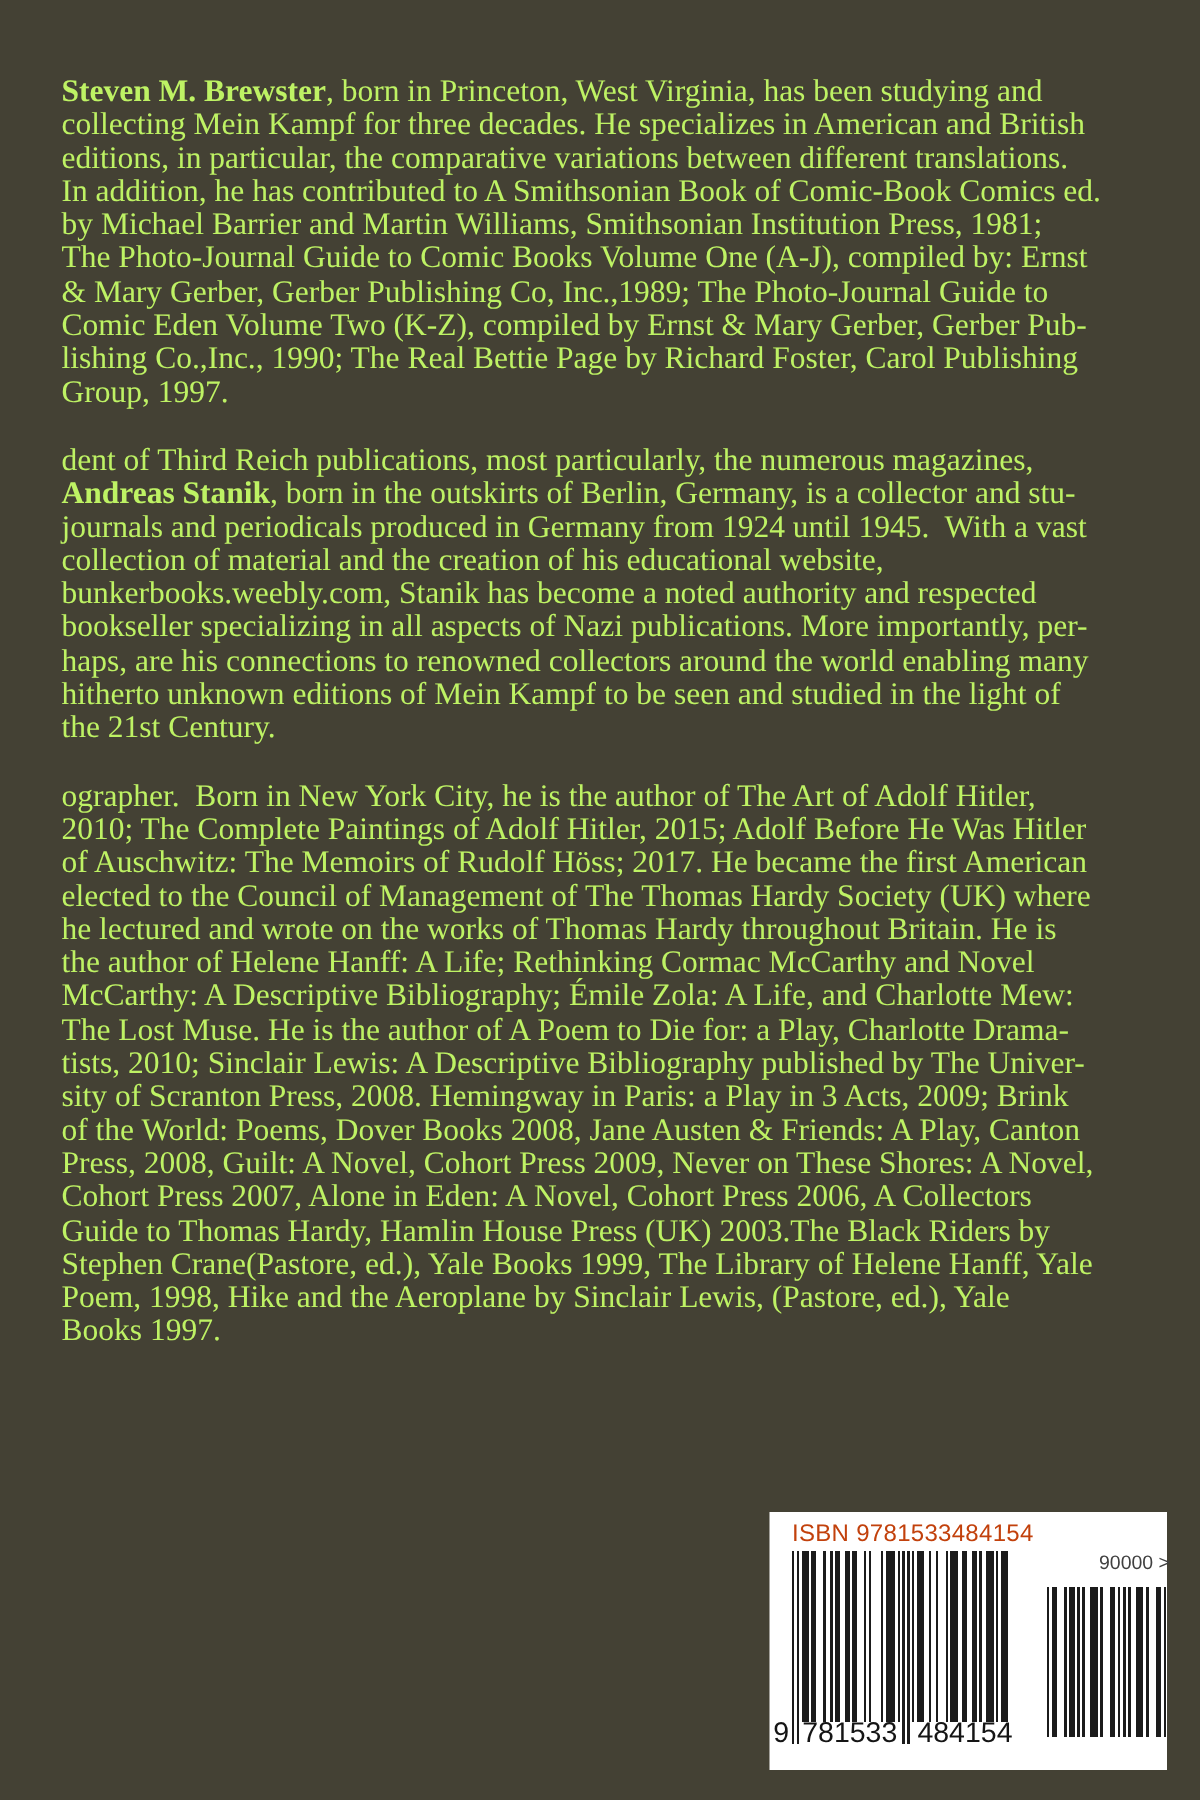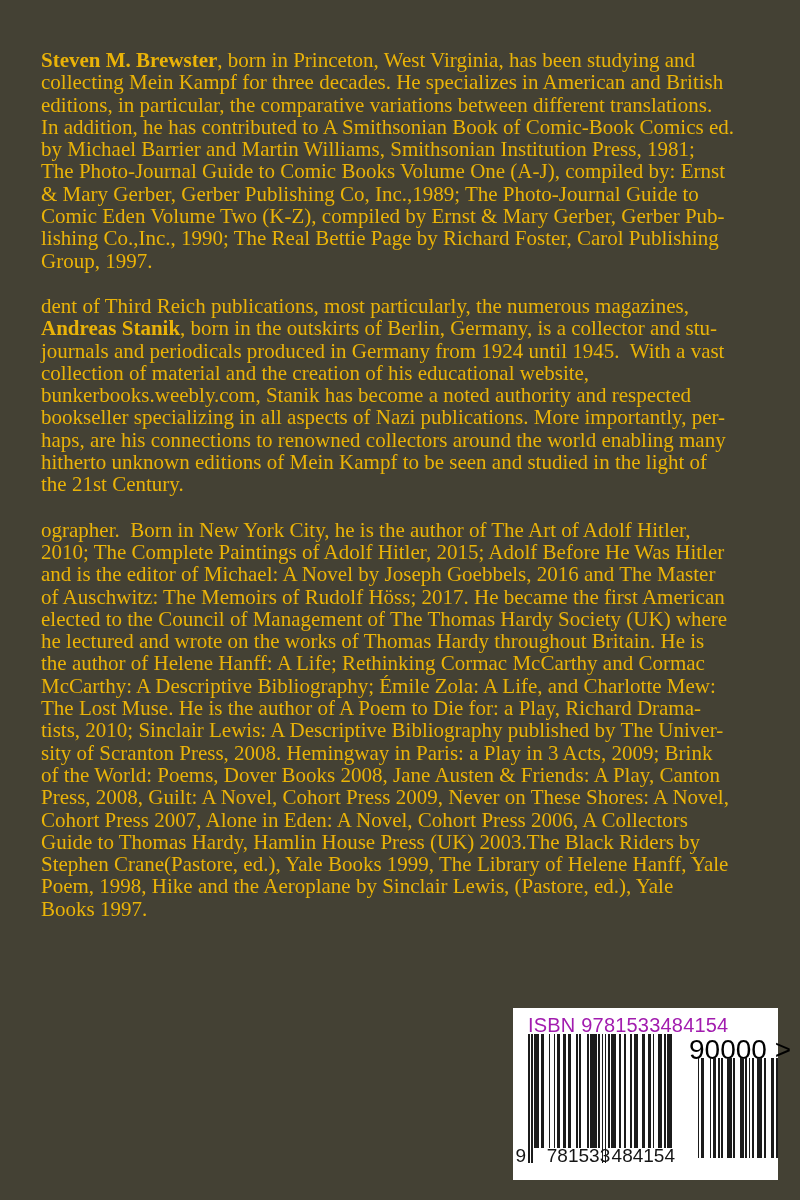--- a/index.html
+++ b/index.html
@@ -16,45 +16,45 @@
   .line{display:block;white-space:pre}
   .b{font-weight:bold}
   .i{}
 
   #barcode-panel{
     position:absolute;left:513px;top:1008px;width:265px;height:172px;
     background:#ffffff;
   }
   #isbn-label{
     position:absolute;left:15px;top:6px;width:152px;text-align:left;
-    font-family:"Liberation Sans","DejaVu Sans",sans-serif;font-size:20px;
-    color:#a21caf;white-space:nowrap;letter-spacing:.2px;
+    font-family:"Liberation Sans","DejaVu Sans",sans-serif;font-size:16px;
+    color:#c2410c;white-space:nowrap;letter-spacing:.2px;
   }
   #ean13-wrap{position:absolute;left:15px;top:26px;width:152px;height:129px}
   #ean13-wrap svg{position:absolute;left:0;top:0}
   .bdigit{
     position:absolute;top:112px;
     font-family:"Liberation Sans","DejaVu Sans",sans-serif;
     font-size:19px;line-height:20px;color:#151515;
   }
   #d-left{left:-14px;width:12px;text-align:right}
-  #d-g1{left:17px;width:67px;text-align:center}
+  #d-g1{left:5px;width:67px;text-align:center}
   #d-g2{left:80px;width:67px;text-align:right}
   #addon-label{
     position:absolute;left:176px;top:26px;width:91px;text-align:right;
-    font-family:"Liberation Sans","DejaVu Sans",sans-serif;font-size:28px;
-    color:#000000;white-space:pre;
+    font-family:"Liberation Sans","DejaVu Sans",sans-serif;font-size:13px;
+    color:#404040;white-space:pre;
   }
   #addon-svg{position:absolute;left:183px;top:50px}
 </style>
 </head>
 <body style="background: rgb(68, 65, 52);">
 
 <main>
-  <section id="bio-text" style="color: #eab308;">
+  <section id="bio-text" style="color: #bef264;">
       <p class="bio">
         <span class="line"><span class="b">Steven M. Brewster</span><span>, born in Princeton, West Virginia, has been studying and</span></span>
         <span class="line"><span>collecting </span><span class="i">Mein Kampf</span><span> for three decades. He specializes in American and British</span></span>
         <span class="line"><span>editions, in particular, the comparative variations between different translations.</span></span>
         <span class="line"><span>In addition, he has contributed to </span><span class="i">A Smithsonian Book of Comic-Book Comics</span><span> ed.</span></span>
         <span class="line"><span>by Michael Barrier and Martin Williams, Smithsonian Institution Press, 1981;</span></span>
         <span class="line"><span class="i">The Photo-Journal Guide to Comic Books Volume One (A-J)</span><span>, compiled by: Ernst</span></span>
         <span class="line"><span>&amp; Mary Gerber, Gerber Publishing Co, Inc.,1989; T</span><span class="i">he Photo-Journal Guide to</span></span>
         <span class="line"><span class="i">Comic Eden Volume Two (K-Z)</span><span>, compiled by Ernst &amp; Mary Gerber, Gerber Pub-</span></span>
         <span class="line"><span>lishing Co.,Inc., 1990; </span><span class="i">The Real Bettie Page</span><span> by Richard Foster, Carol Publishing</span></span>
@@ -67,27 +67,26 @@
         <span class="line"><span>collection of material and the creation of his educational website,</span></span>
         <span class="line"><span>bunkerbooks.weebly.com, Stanik has become a noted authority and respected</span></span>
         <span class="line"><span>bookseller specializing in all aspects of Nazi publications. More importantly, per-</span></span>
         <span class="line"><span>haps, are his connections to renowned collectors around the world enabling many</span></span>
         <span class="line"><span>hitherto unknown editions of </span><span class="i">Mein Kampf</span><span> to be seen and studied in the light of</span></span>
         <span class="line"><span>the 21st Century.</span></span>
       </p>
       <p class="bio">
         <span class="line"><span>ographer.  Born in New York City, he is the author of </span><span class="i">The Art of Adolf Hitler,</span></span>
         <span class="line"><span>2010; </span><span class="i">The Complete Paintings of Adolf Hitler</span><span>, 2015; </span><span class="i">Adolf Before He Was Hitler</span></span>
-        <span class="line"><span>and is the editor of </span><span class="i">Michael: A Novel</span><span> by Joseph Goebbels, 2016 and T</span><span class="i">he Master</span></span>
         <span class="line"><span class="i">of Auschwitz: The Memoirs of Rudolf Höss</span><span>; 2017. He became the first American</span></span>
         <span class="line"><span>elected to the Council of Management of The Thomas Hardy Society (UK) where</span></span>
         <span class="line"><span>he lectured and wrote on the works of Thomas Hardy throughout Britain. He is</span></span>
-        <span class="line"><span>the author of </span><span class="i">Helene Hanff: A Life</span><span>; </span><span class="i">Rethinking Cormac McCarthy</span><span> and </span><span class="i">Cormac</span></span>
+        <span class="line"><span>the author of </span><span class="i">Helene Hanff: A Life</span><span>; </span><span class="i">Rethinking Cormac McCarthy</span><span> and </span><span class="i">Novel</span></span>
         <span class="line"><span class="i">McCarthy: A Descriptive Bibliography</span><span>; </span><span class="i">Émile Zola: A Life</span><span>, and </span><span class="i">Charlotte Mew:</span></span>
-        <span class="line"><span class="i">The Lost Muse</span><span>. He is the author of </span><span class="i">A Poem to Die for: a Play</span><span>, Richard Drama-</span></span>
+        <span class="line"><span class="i">The Lost Muse</span><span>. He is the author of </span><span class="i">A Poem to Die for: a Play</span><span>, Charlotte Drama-</span></span>
         <span class="line"><span>tists, 2010; </span><span class="i">Sinclair Lewis: A Descriptive Bibliography</span><span> published by The Univer-</span></span>
         <span class="line"><span>sity of Scranton Press, 2008. </span><span class="i">Hemingway in Paris: a Play in 3 Acts</span><span>, 2009; Brink</span></span>
         <span class="line"><span>of the World: Poems, Dover Books 2008, </span><span class="i">Jane Austen &amp; Friends: A Play</span><span>, Canton</span></span>
         <span class="line"><span>Press, 2008, </span><span class="i">Guilt: A Novel</span><span>, Cohort Press 2009, </span><span class="i">Never on These Shores: A Novel,</span></span>
         <span class="line"><span>Cohort Press 2007, </span><span class="i">Alone in Eden: A Novel</span><span>, Cohort Press 2006, </span><span class="i">A Collectors</span></span>
         <span class="line"><span class="i">Guide to Thomas Hardy</span><span>, Hamlin House Press (UK) 2003.</span><span class="i">The Black Riders</span><span> by</span></span>
         <span class="line"><span>Stephen Crane(Pastore, ed.), Yale Books 1999, </span><span class="i">The Library of Helene Hanff</span><span>, Yale</span></span>
         <span class="line"><span>Poem, 1998, </span><span class="i">Hike and the Aeroplane</span><span> by Sinclair Lewis, (Pastore, ed.), Yale</span></span>
         <span class="line"><span>Books 1997.</span></span>
       </p>

